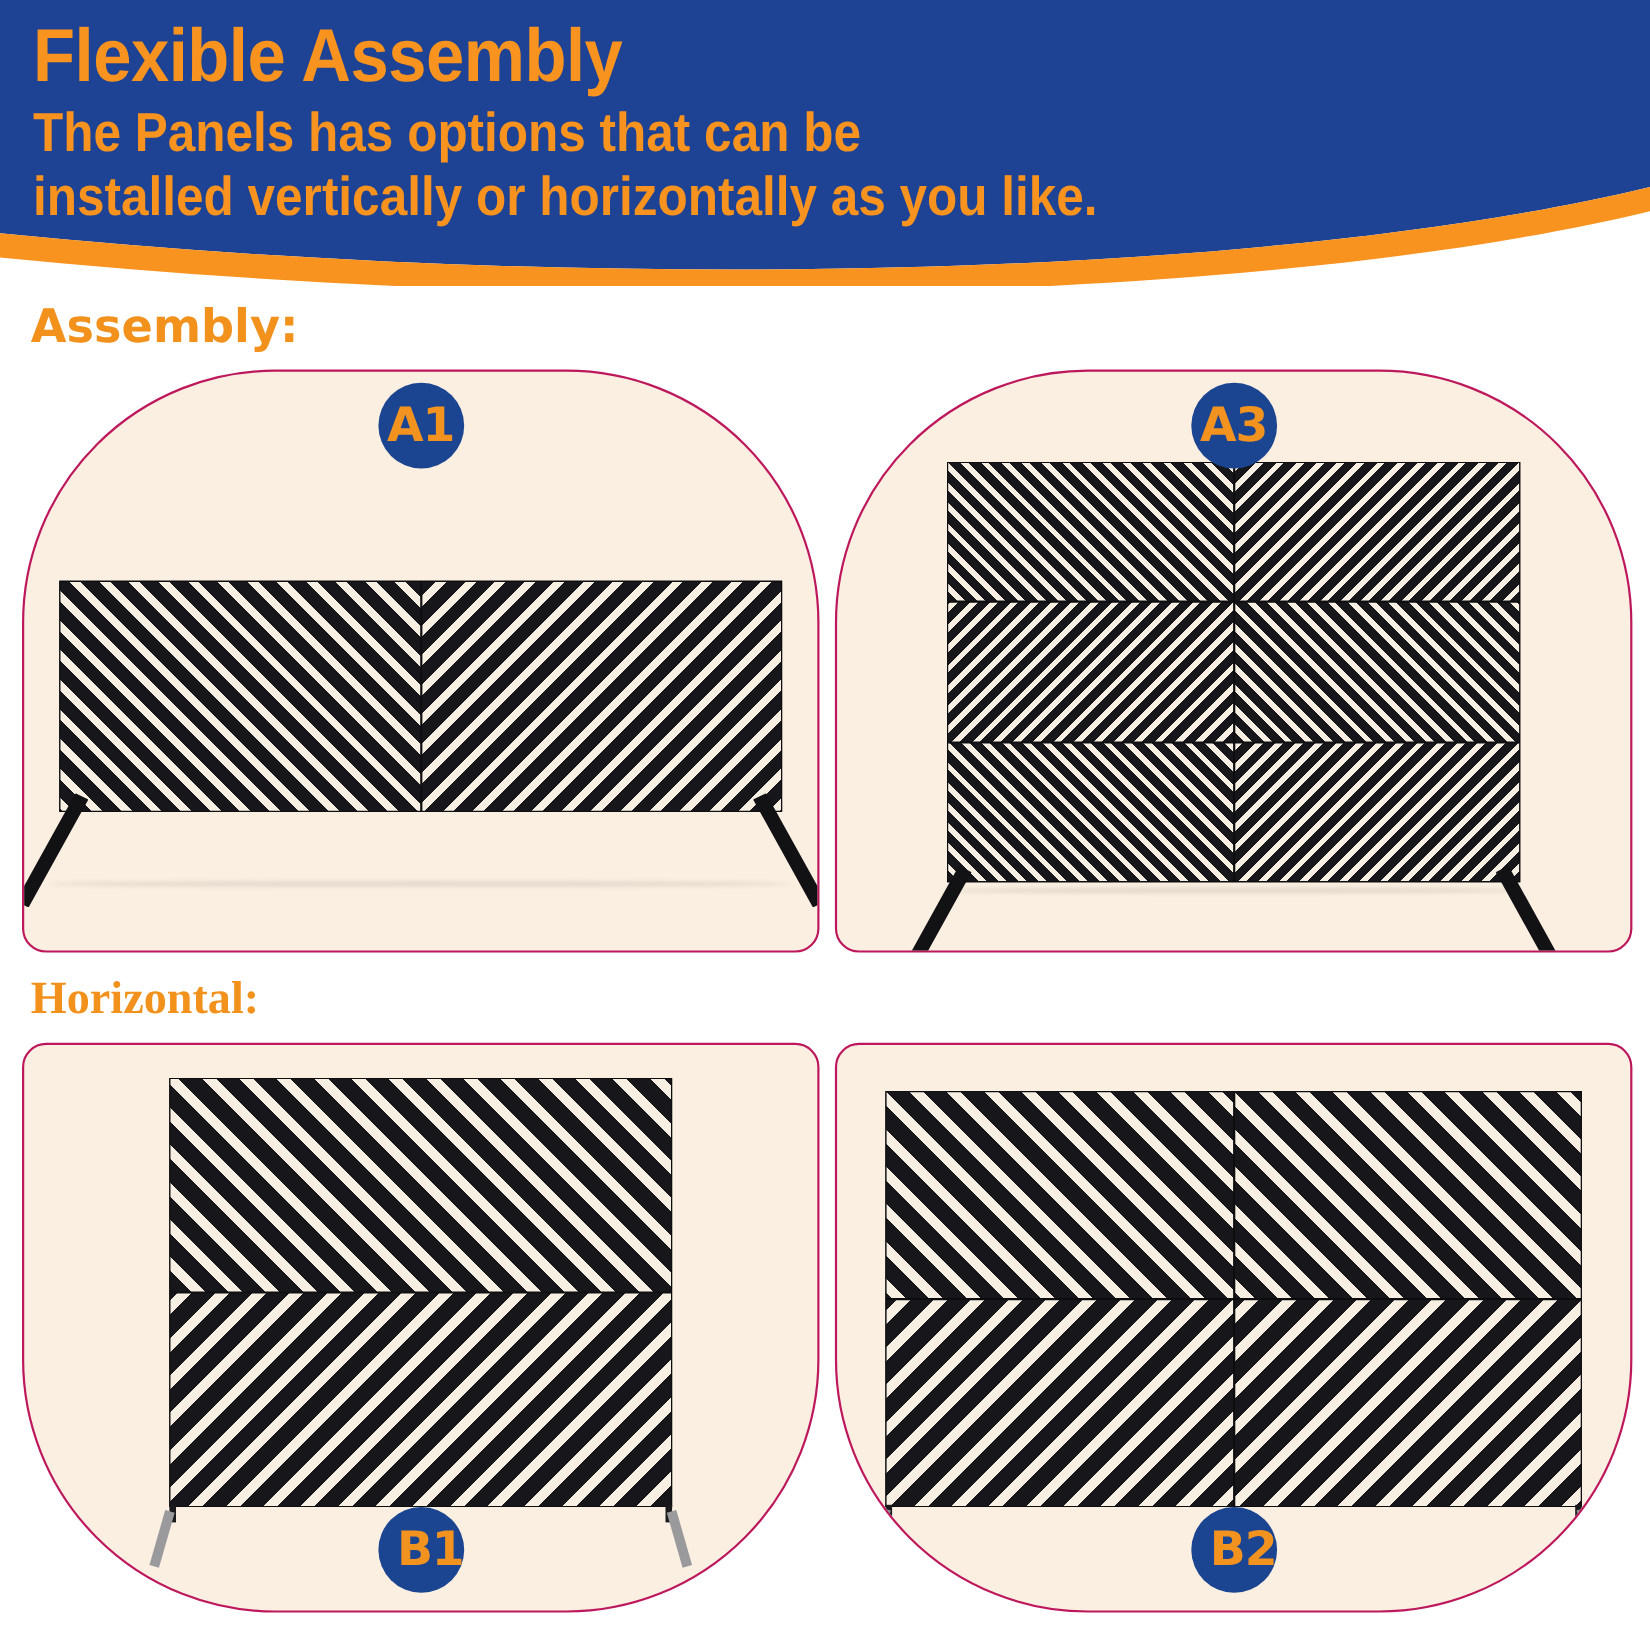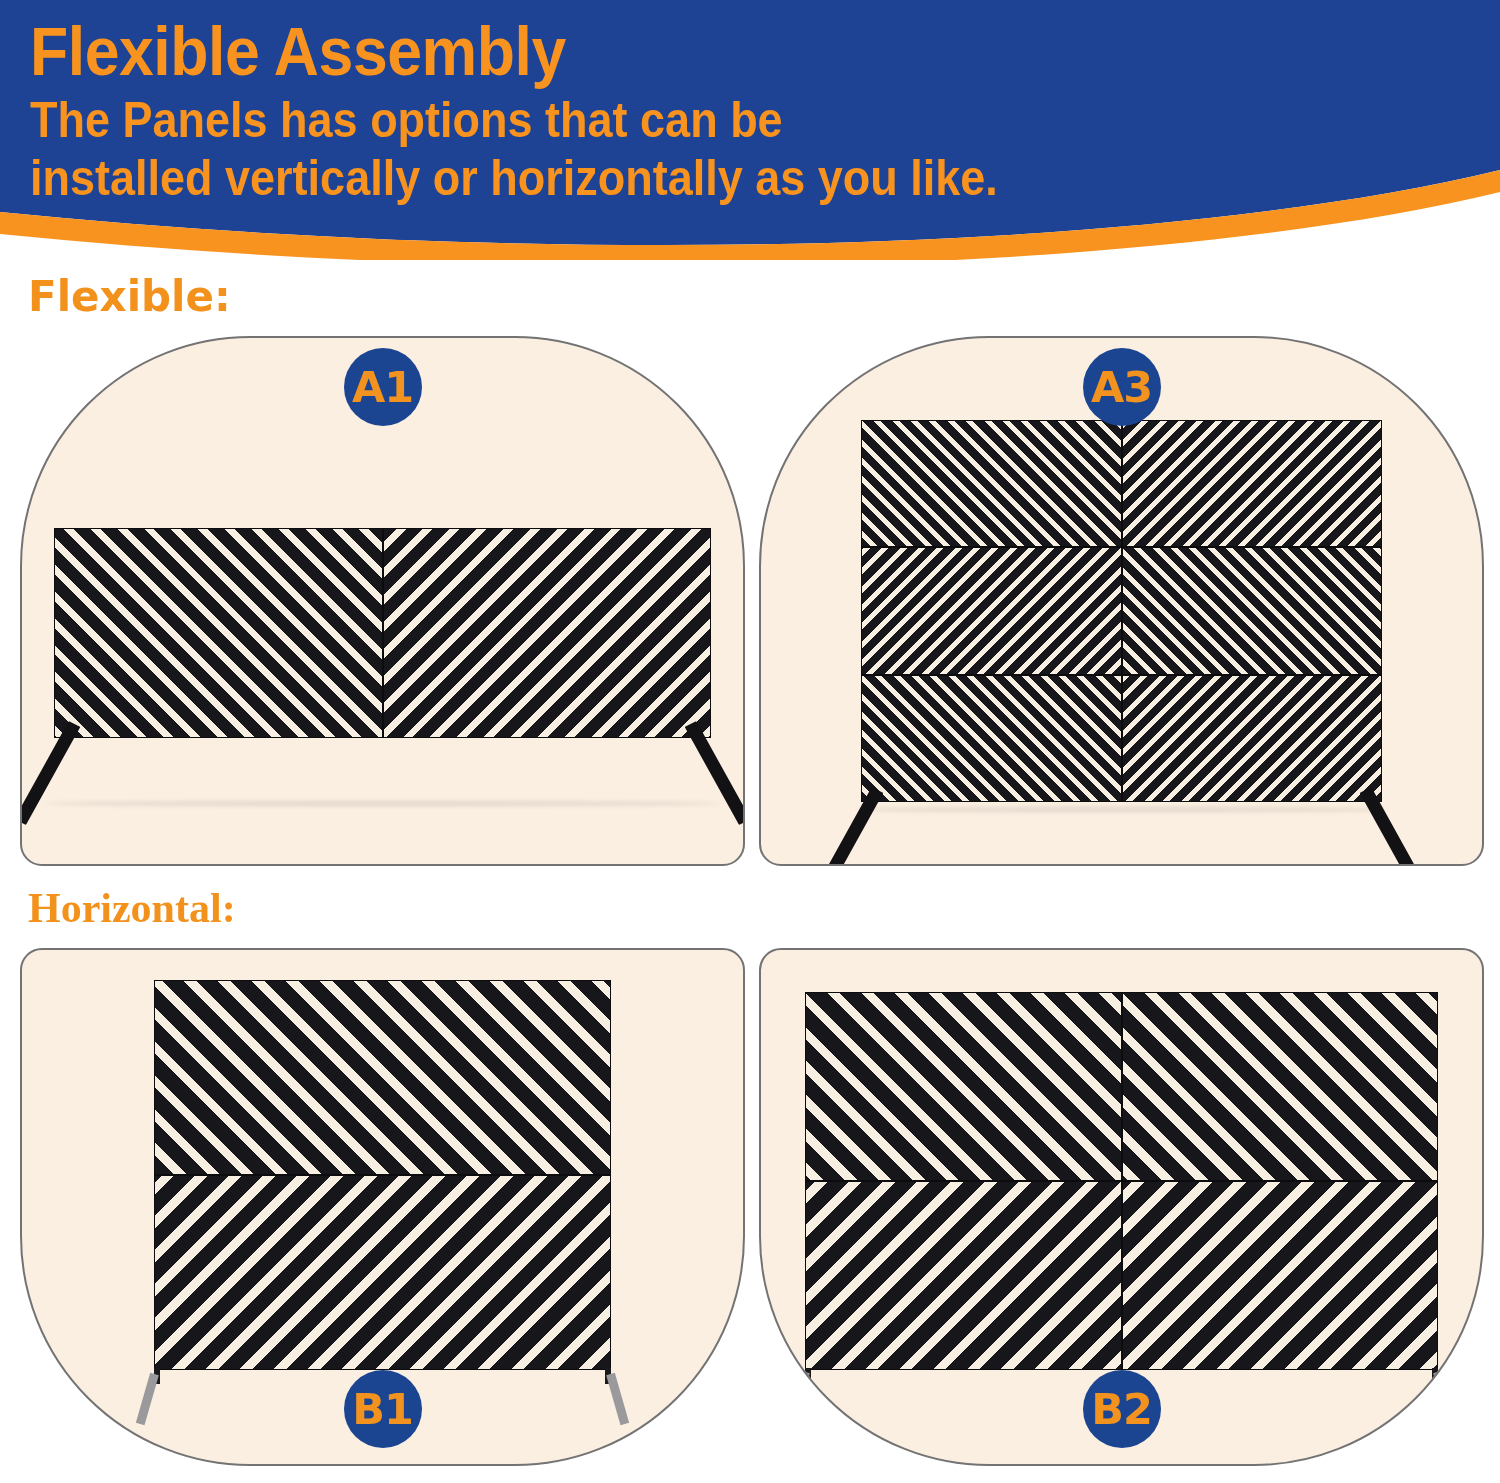--- a/index.html
+++ b/index.html
@@ -72,21 +72,21 @@
     display: flex;
     gap: 14px;
   }
   #row-vertical { top: 336px; height: 530px; }
   #row-horizontal { top: 948px; height: 518px; }
 
   .card {
     position: relative;
     flex: 1 1 0;
     background: #FBEFE2;
-    border: 2px solid #737373;
+    border: 2px solid #be185d;
     box-sizing: border-box;
     overflow: hidden;
   }
   .card.arch-top {
     border-radius: 230px 230px 22px 22px;
   }
   .card.arch-bottom {
     border-radius: 22px 22px 230px 230px;
   }
 
@@ -102,21 +102,21 @@
     color: #F2931F;
     font-family: "DejaVu Sans", sans-serif;
     font-weight: bold;
     font-size: 43px;
     line-height: 78px;
     text-align: center;
     z-index: 6;
     letter-spacing: -1px;
   }
   .badge.top { top: 10px; }
-  .badge.bottom { bottom: 16px; }
+  .badge.bottom { bottom: 16px; text-align: right; }
 
   
   .stage {
     position: absolute;
     left: 0; right: 0; top: 0; bottom: 0;
   }
   .screen {
     position: absolute;
     background: #17161A;
     box-sizing: border-box;
@@ -230,21 +230,21 @@
     <path d="M0,0 L1500,0 L1500,170 C1160,252 560,268 0,212 Z" fill="#1E4294"></path>
     <path d="M0,212 C560,268 1160,252 1500,170 L1500,192 C1160,274 560,290 0,234 Z" fill="#F7931E"></path>
   </svg>
   <div class="header-text-wrap">
     <div class="title">Flexible Assembly</div>
     <div class="subtitle">The Panels has options that can be</div>
     <div class="subtitle">installed vertically or horizontally as you like.</div>
   </div>
 </div>
 
-<div class="section-label" id="label-vertical">Flexible:</div>
+<div class="section-label" id="label-vertical">Assembly:</div>
 
 <div class="row" id="row-vertical">
 
   <div class="card arch-top">
     <div class="badge top">A1</div>
     <div class="stage">
       <div class="ground-shadow" style="left:22px;right:22px;bottom:58px;"></div>
       <div class="screen" style="left:32px; right:32px; top:190px; height:210px; grid-template-columns:1fr 1fr; grid-template-rows:1fr;">
         <div class="tile dir-ne">
             <div class="slats"></div>

